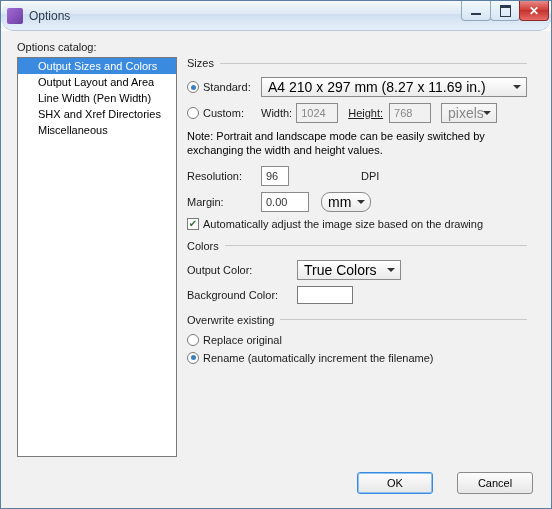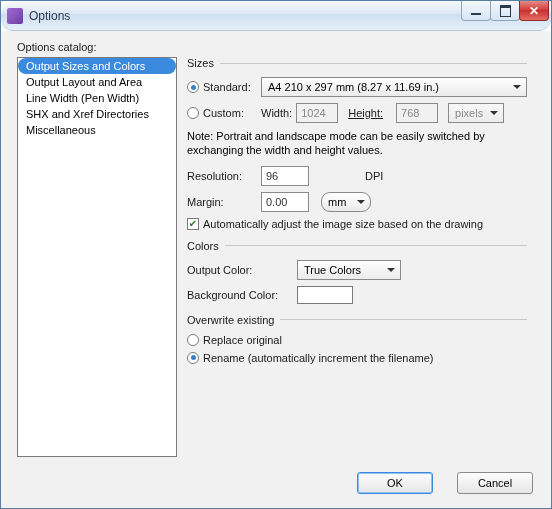--- a/index.html
+++ b/index.html
@@ -13,33 +13,33 @@
 .tb-btn.min::before { content: ""; width: 10px; height: 2px; background: #2a3b4d; margin-top: 6px; }
 .tb-btn.max::before { content: ""; width: 9px; height: 8px; border: 1px solid #2a3b4d; border-top-width: 3px; }
 .tb-btn.close { background: linear-gradient(#e58a87,#d4403b 45%,#c22e29 46%,#e86b67); color:#fff; border-color:#8e2b27; border-bottom-right-radius: 4px; border-bottom-left-radius: 4px; }
 .tb-btn.close::before { content: "✕"; font-size: 12px; font-weight: bold; }
 .tb-btn.min, .tb-btn.max { border-bottom-left-radius: 4px; border-bottom-right-radius: 4px; }
 .client { position: absolute; top: 30px; left: 0; right: 0; bottom: 0; background: #f1f1f1; padding: 4px 4px 4px 4px; }
 .inner { background: #f1f1f1; height: 100%; padding: 6px 10px 8px 10px; position: relative; }
 .label { color: #1a1a1a; }
 .catalog-label { position: absolute; top: 6px; left: 12px; }
 .catalog { position: absolute; top: 22px; left: 12px; width: 160px; height: 400px; background: #fff; border: 1px solid #7a7a7a; overflow: hidden; }
-.cat-item { padding: 2px 8px; white-space: nowrap; cursor: default; border-radius: 8px; }
+.cat-item { padding: 2px 20px; white-space: nowrap; cursor: default; }
 .cat-item.sel { background: #3a8be0; color: #fff; }
 .right { position: absolute; top: 22px; left: 182px; right: 20px; }
 .group { margin-bottom: 10px; }
 .group-header { display: flex; align-items: center; margin-bottom: 8px; }
 .group-title { color: #1a1a1a; margin-right: 6px; }
 .group-rule { flex: 1; height: 1px; background: #c8c8c8; }
 .row { display: flex; align-items: center; margin-bottom: 6px; }
 .radio { width: 12px; height: 12px; border: 1px solid #7a7a7a; border-radius: 50%; background: #fff; display: inline-flex; align-items: center; justify-content: center; margin-right: 4px; flex-shrink: 0; }
 .radio.checked::after { content: ""; width: 5px; height: 5px; background: #3a7fc0; border-radius: 50%; }
 .chk { width: 12px; height: 12px; border: 1px solid #7a7a7a; background: #fff; display: inline-flex; align-items: center; justify-content: center; margin-right: 4px; color: #2a7a2a; font-size: 10px; line-height: 10px; flex-shrink: 0; }
 .chk.checked::after { content: "✔"; }
-.select { height: 20px; border: 1px solid #8a8a8a; background: linear-gradient(#fff,#ebebeb); display: inline-flex; align-items: center; padding: 0 18px 0 6px; position: relative; font-size: 11px; }
+.select { height: 20px; border: 1px solid #8a8a8a; background: linear-gradient(#fff,#ebebeb); display: inline-flex; align-items: center; padding: 0 18px 0 6px; position: relative; font-size: 14px; }
 .select::after { content: ""; position: absolute; right: 5px; top: 7px; border: 4px solid transparent; border-top-color: #333; }
 .input { height: 20px; border: 1px solid #8a8a8a; background: #fff; padding: 0 4px; display: inline-flex; align-items: center; font-size: 11px; color: #333; }
 .input.dis { background: #f1f1f1; color: #888; }
 .note { line-height: 1.3; margin: 4px 0 8px 0; max-width: 330px; }
 .field-label { width: 74px; display: inline-block; }
 .swatch { width: 56px; height: 18px; border: 1px solid #7a7a7a; background: #fff; display: inline-block; }
 .bottom-buttons { position: absolute; bottom: 10px; right: 14px; display: flex; gap: 24px; }
 .btn { min-width: 76px; height: 22px; border: 1px solid #8a8a8a; background: linear-gradient(#fdfdfd,#e6e6e6); display: inline-flex; align-items: center; justify-content: center; font-size: 11px; border-radius: 3px; }
 .btn.def { border-color: #3a8be0; box-shadow: 0 0 0 1px #8ec1ef inset; }
 </style>
@@ -84,37 +84,37 @@
             </span>
           </div>
 
           <div class="row">
             <span class="radio"></span>
             <span class="label" style="width:58px;">Custom:</span>
             <span class="label" style="margin-right:4px;">Width:</span>
             <span class="input dis" style="width:42px;">
                 <span>1024</span>
               </span>
-            <span class="label" style="margin:0 13px 0 10px;text-decoration:underline;">Height:</span>
+            <span class="label" style="margin:0 6px 0 10px;text-decoration:underline;">Height:</span>
             <span class="input dis" style="width:42px;">
                 <span>768</span>
               </span>
             <span class="select" style="width:56px; margin-left:10px; color:#888; background:linear-gradient(#f7f7f7,#ececec);">
               <span>pixels</span>
             </span>
           </div>
 
           <div class="note">Note: Portrait and landscape mode can be easily switched by exchanging the width and height values.</div>
 
           <div class="row">
             <span class="label field-label">Resolution:</span>
-            <span class="input" style="width:48px;">
+            <span class="input" style="width:28px;">
                 <span>96</span>
               </span>
-            <span class="label" style="margin-left:8px;padding-left:48px;">DPI</span>
+            <span class="label" style="margin-left:24px;padding-left:48px;">DPI</span>
           </div>
 
           <div class="row">
             <span class="label field-label">Margin:</span>
             <span class="input" style="width:48px;">
                 <span>0.00</span>
               </span>
             <span class="select" style="width:50px; margin-left:12px;border-radius:9px;">
               <span>mm</span>
             </span>

